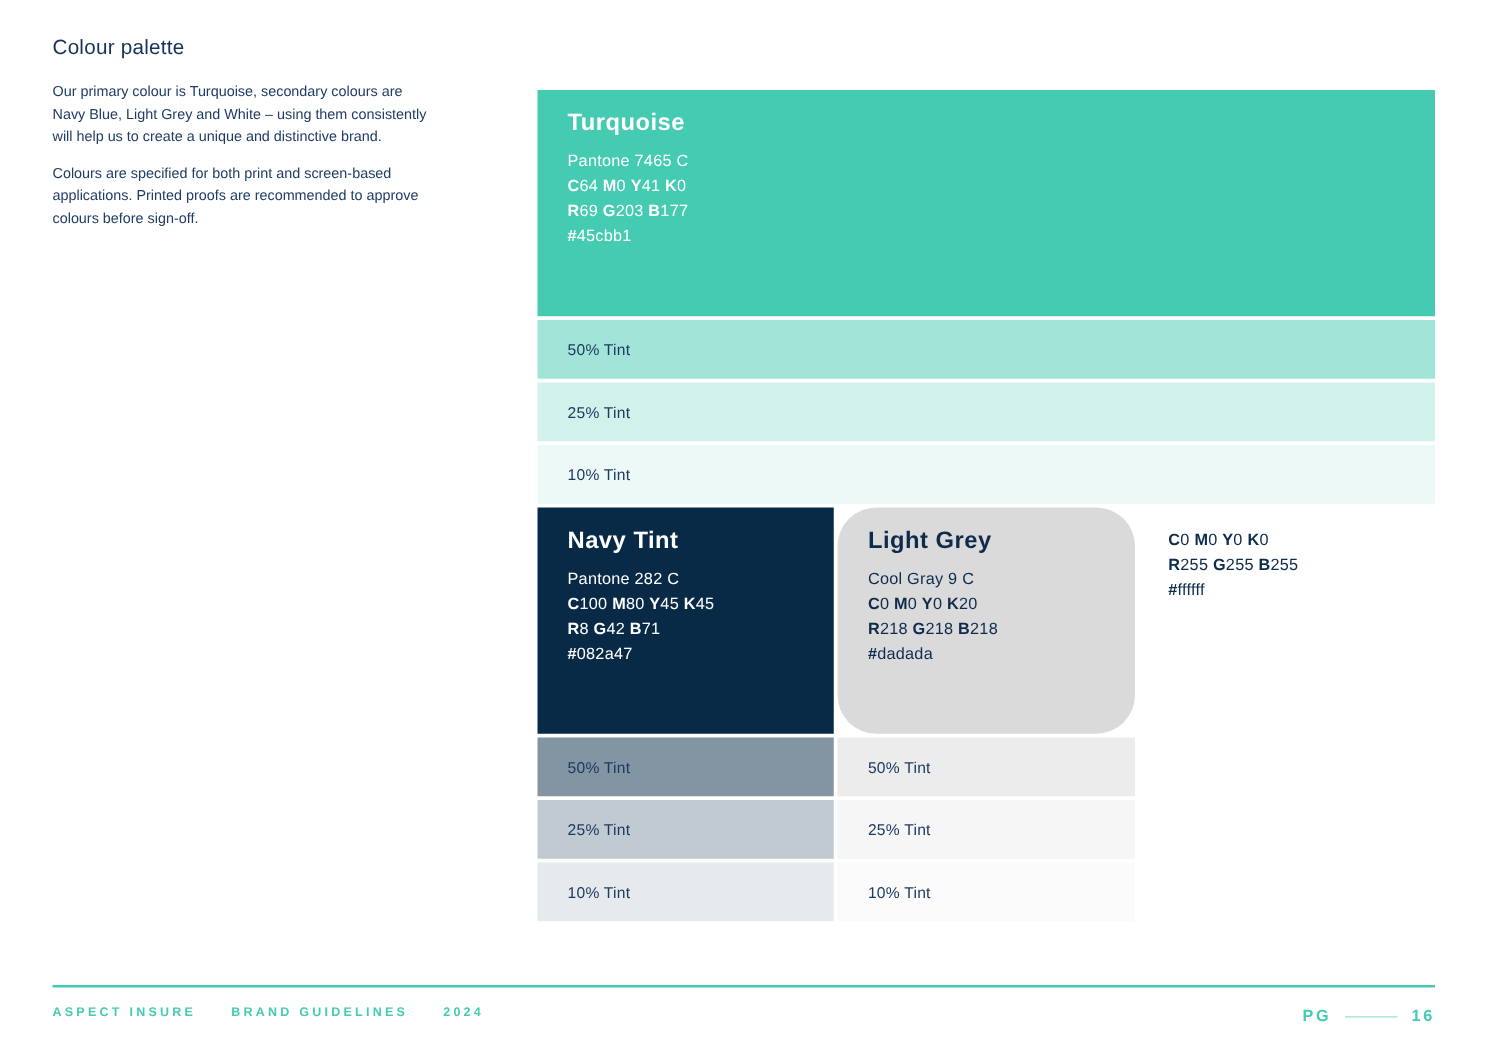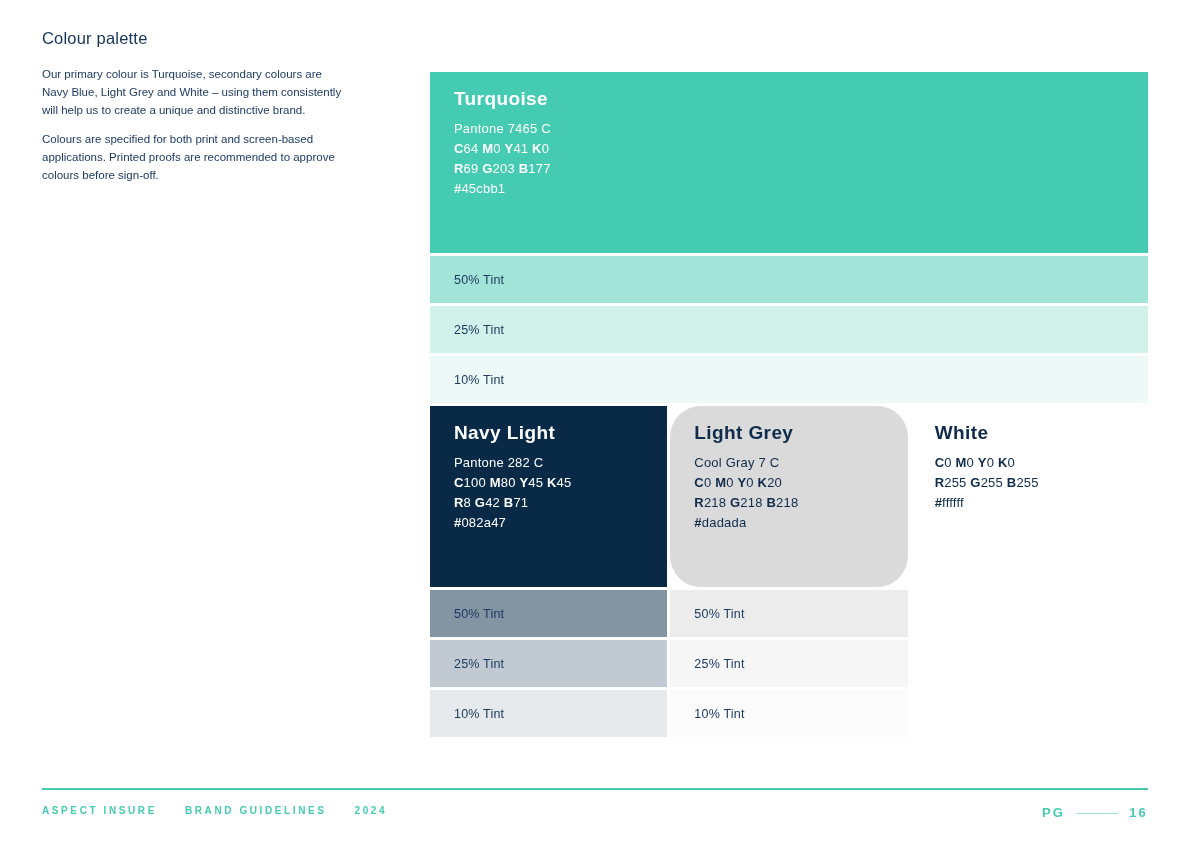--- a/index.html
+++ b/index.html
@@ -147,59 +147,58 @@
       <span>25% Tint</span>
     </div>
     <div class="tint-row" style="background: rgb(236, 249, 246);">
       <span>10% Tint</span>
     </div>
 
     <div class="secondary-grid">
 
       <div class="swatch-col">
         <section class="swatch-card light-text" style="background: rgb(8, 42, 71);">
-          <h2 class="swatch-title">Navy Light</h2>
+          <h2 class="swatch-title">Navy Tint</h2>
           <div class="spec">Pantone 282 C</div>
           <div class="spec"><b>C</b>100 <b>M</b>80 <b>Y</b>45 <b>K</b>45</div>
           <div class="spec"><b>R</b>8 <b>G</b>42 <b>B</b>71</div>
           <div class="spec"><b>#</b>082a47</div>
         </section>
         <div class="tint-row" style="background: rgb(131, 148, 163);">
           <span>50% Tint</span>
         </div>
         <div class="tint-row" style="background: rgb(193, 202, 210);">
           <span>25% Tint</span>
         </div>
         <div class="tint-row" style="background: rgb(230, 234, 237);">
           <span>10% Tint</span>
         </div>
       </div>
 
       <div class="swatch-col">
         <section class="swatch-card dark-text" style="background: rgb(218, 218, 218); border-radius: 31px;">
           <h2 class="swatch-title">Light Grey</h2>
-          <div class="spec">Cool Gray 7 C</div>
+          <div class="spec">Cool Gray 9 C</div>
           <div class="spec"><b>C</b>0 <b>M</b>0 <b>Y</b>0 <b>K</b>20</div>
           <div class="spec"><b>R</b>218 <b>G</b>218 <b>B</b>218</div>
           <div class="spec"><b>#</b>dadada</div>
         </section>
         <div class="tint-row" style="background: rgb(236, 236, 236);">
           <span>50% Tint</span>
         </div>
         <div class="tint-row" style="background: rgb(246, 246, 246);">
           <span>25% Tint</span>
         </div>
         <div class="tint-row" style="background: rgb(251, 251, 251);">
           <span>10% Tint</span>
         </div>
       </div>
 
       <div class="swatch-col">
         <section class="swatch-card dark-text" style="background: rgb(255, 255, 255);">
-          <h2 class="swatch-title">White</h2>
 
           <div class="spec"><b>C</b>0 <b>M</b>0 <b>Y</b>0 <b>K</b>0</div>
           <div class="spec"><b>R</b>255 <b>G</b>255 <b>B</b>255</div>
           <div class="spec"><b>#</b>ffffff</div>
         </section>
       </div>
 
     </div>
   </div>
 

